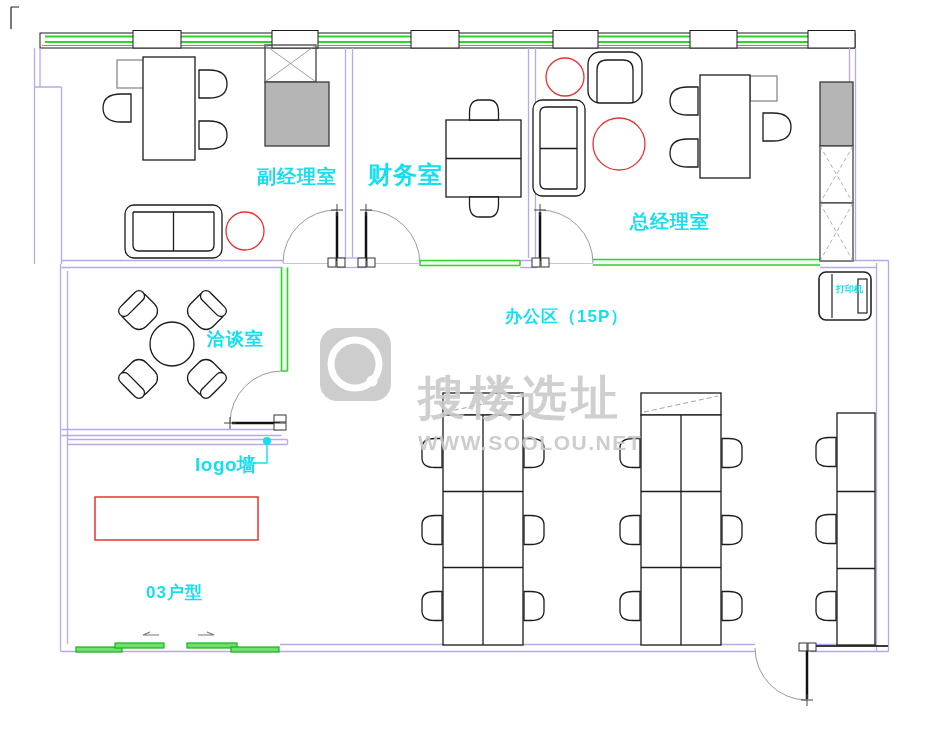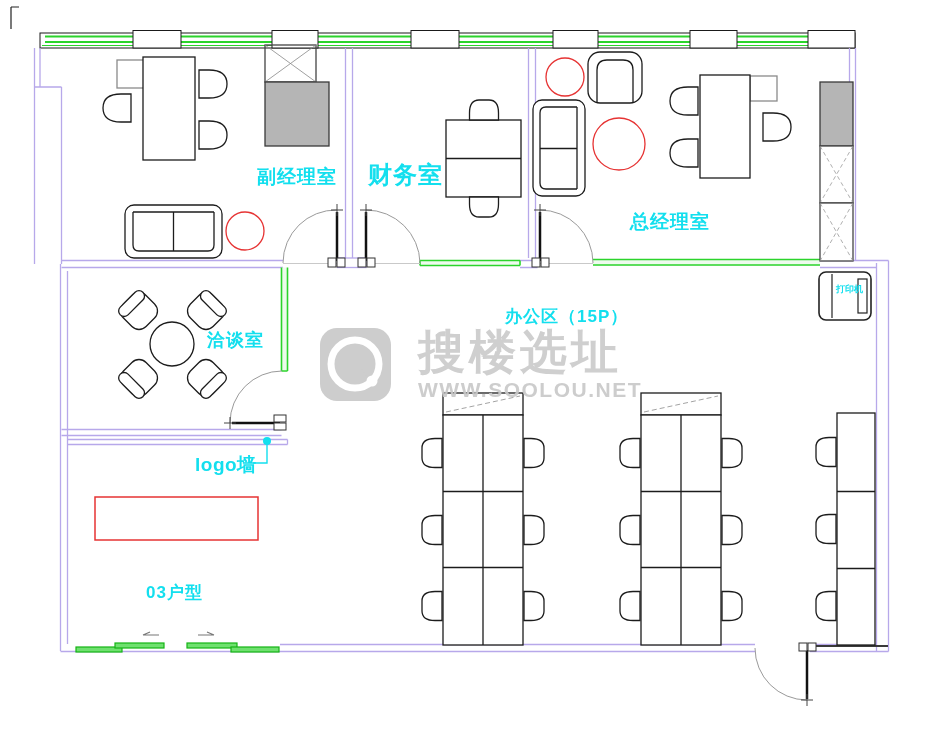--- a/index.html
+++ b/index.html
@@ -4,31 +4,31 @@
 <style>
   html,body{margin:0;padding:0;background:#fff;}
   .canvas{position:relative;width:927px;height:729px;background:#fff;
           font-family:"Liberation Sans",sans-serif;overflow:hidden;}
   .plan-svg{position:absolute;left:0;top:0;z-index:1;}
   .room-label{position:absolute;color:#13dfee;font-weight:bold;letter-spacing:1px;
               white-space:nowrap;z-index:10;line-height:1;}
   .lbl-deputy{left:257px;top:167px;font-size:19px;text-align:right;}
   .lbl-finance{left:368px;top:163px;font-size:24px;}
   .lbl-general{left:630px;top:212px;font-size:19px;}
-  .lbl-meeting{left:207px;top:331px;font-size:18px;}
+  .lbl-meeting{left:207px;top:331px;font-size:18px;font-family:Liberation Mono, monospace;}
   .lbl-office{left:505px;top:308px;font-size:17px;}
   .lbl-unit{left:146px;top:584px;font-size:17px;}
   .lbl-logowall{left:195px;top:455px;font-size:19px;letter-spacing:0.5px;}
   .lbl-printer{left:836px;top:285px;font-size:9px;letter-spacing:0;z-index:11;}
   .watermark{position:absolute;left:320px;top:328px;z-index:5;opacity:.92;
              display:flex;align-items:flex-start;}
   .wm-logo{width:71px;height:73px;flex:0 0 auto;}
   .wm-textcol{margin-left:27px;}
-  .wm-brand{font-size:47px;font-weight:bold;color:#cbcbcb;letter-spacing:4px;line-height:1.0;}
-  .wm-url{font-size:21px;font-weight:bold;color:#c9c9c9;letter-spacing:1.5px;margin-top:3px;}
+  .wm-brand{font-size:47px;font-weight:bold;color:#cbcbcb;letter-spacing:4px;line-height:1.0;margin-top:46px;}
+  .wm-url{font-size:21px;font-weight:bold;color:#c9c9c9;letter-spacing:1.5px;margin-top:10px;}
 </style>
 </head>
 <body>
 
 <div class="canvas">
 
 <svg class="plan-svg" width="927" height="729" viewBox="0 0 927 729">
 
   <path d="M11,7 V29 M11,7 H19" stroke="#222" stroke-width="1.2" fill="none"></path>
 

